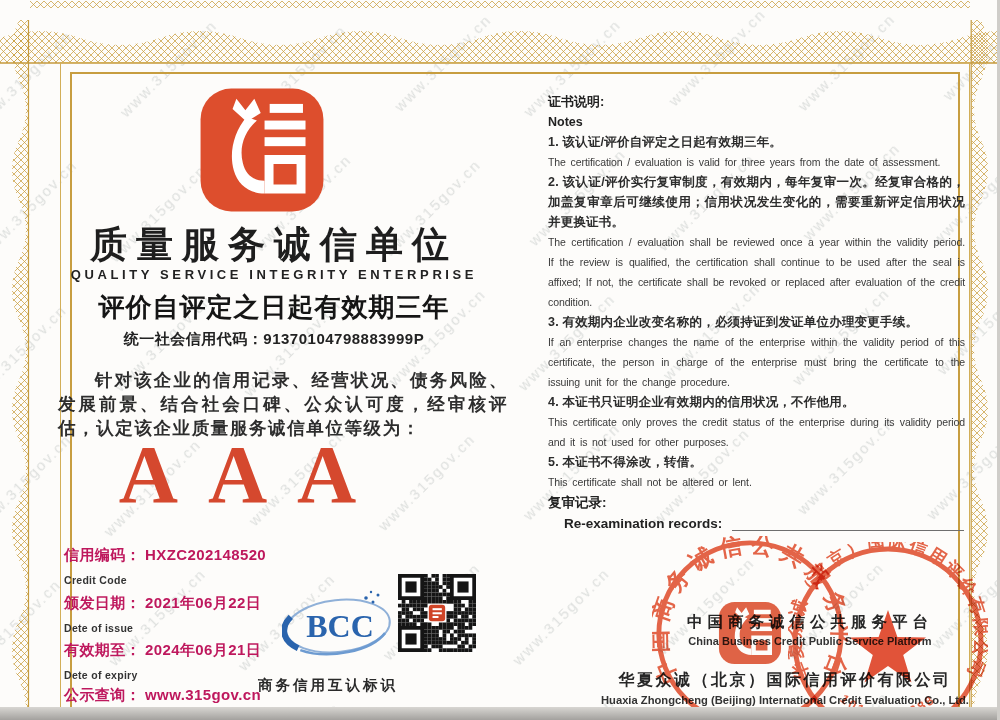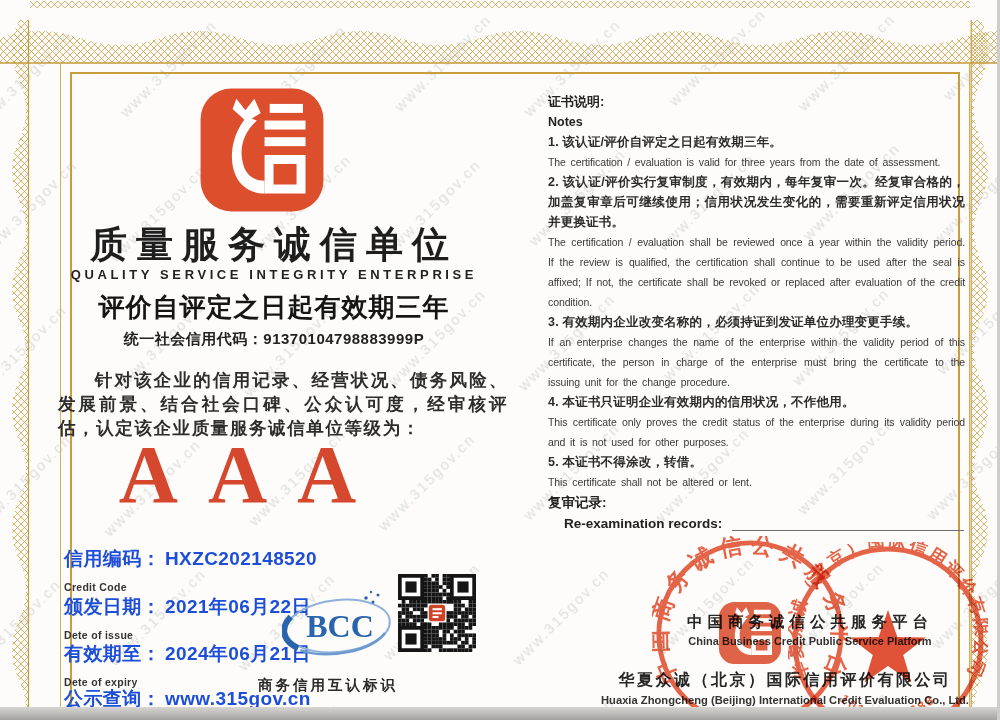--- a/index.html
+++ b/index.html
@@ -36,21 +36,21 @@
   .uscc{position:absolute;left:24px;top:330px;width:500px;text-align:center;
       font-size:15px;font-weight:700;color:#222;letter-spacing:.5px;}
   .statement{position:absolute;left:50px;top:360px;width:450px;font-size:17.5px;
       font-weight:600;color:#2d2d2d;line-height:24px;text-align:justify;
       text-indent:2.1em;letter-spacing:1.6px;margin:8px;}
   .grade{position:absolute;left:70px;top:428px;width:335px;text-align:center;
       font-family:"Liberation Serif","DejaVu Serif",serif;font-size:82px;font-weight:700;
       color:#d5482e;letter-spacing:30px;text-indent:30px;}
   .field{position:absolute;left:64px;}
   .f1{top:546px}.f2{top:594px}.f3{top:641px}.f4{top:686px}
-  .fline{font-size:19px;font-weight:700;color:#1d4ed8;letter-spacing:.4px;}
+  .fline{font-size:15px;font-weight:700;color:#be185d;letter-spacing:.4px;}
   .fline .val{margin-left:4px;}
   .fsub{font-size:10.5px;font-weight:600;color:#333;margin-top:9px;letter-spacing:.3px;}
   .furl2{font-size:15px;font-weight:700;color:#1d1d1d;margin-top:6px;padding-left:79px;}
   .bcc-svg{position:absolute;left:282px;top:586px;width:112px;height:74px;}
   .mark-label{position:absolute;font-size:14.5px;font-weight:700;color:#2a2a2a;letter-spacing:3px;}
   .bcc-label{left:258px;top:676px;}
   .qr-label{left:404px;top:712px;}
   .qr-svg{position:absolute;left:398px;top:574px;width:78px;height:78px;background:#fff;}
 
   

